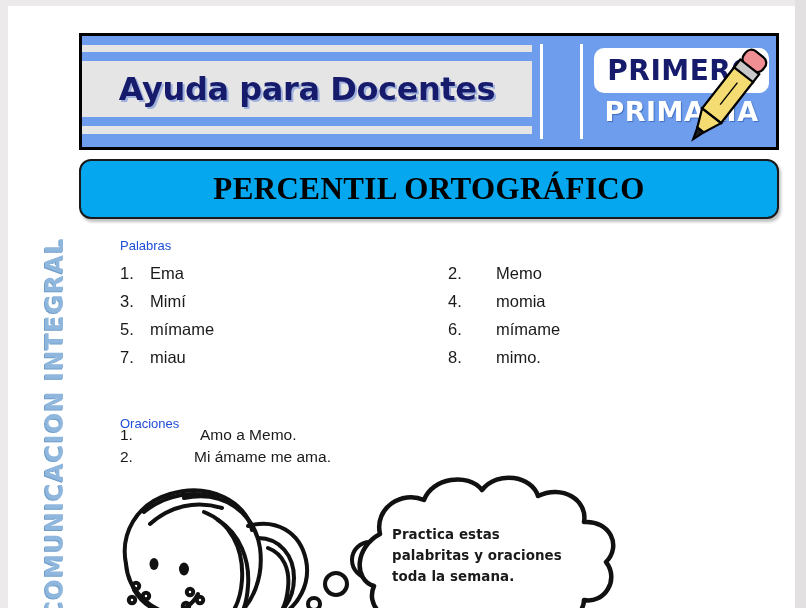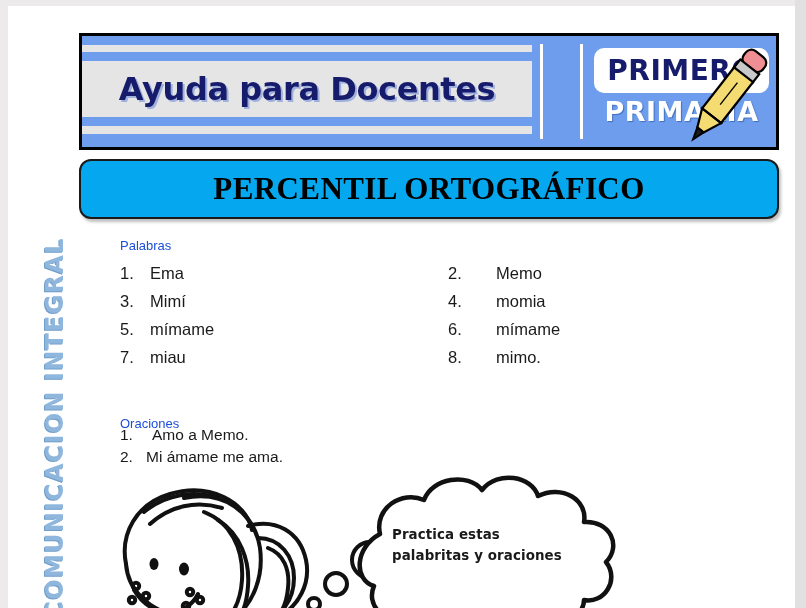--- a/index.html
+++ b/index.html
@@ -170,21 +170,21 @@
   #col-right .wnum{width:48px;}
   .wtext{white-space:nowrap;}
 
   #sentences{position:absolute;left:112px;top:192px;}
   .srow{
     display:flex;align-items:baseline;height:22px;
     font-size:15.5px;color:#1a1a1a;
   }
   .snum{width:26px;flex:none;}
   #sentences .srow:first-child .snum{width:32px;}
-  .stext{white-space:nowrap;}
+  .stext{white-space:nowrap;margin-left:48px;}
 
   
   #art{
     position:absolute;
     left:110px; top:462px;
     width:560px; height:150px;
   }
   #bubble-text{
     position:absolute;
     left:384px; top:518px;
@@ -348,17 +348,18 @@
              C502 112 486 136 466 132
              C466 150 440 160 428 148
              L290 150
              C264 156 248 136 256 118
              C236 112 236 80 262 66 Z" fill="#ffffff" stroke="#111111" stroke-width="4.5" stroke-linejoin="round"></path>
   </svg>
 
   <div id="bubble-text">
     <div>Practica estas</div>
     <div>palabritas y oraciones</div>
+    <div>toda la semana.</div>
   </div>
 
 </div>
 
 <div id="right-gutter"></div>
 
 </body></html>

